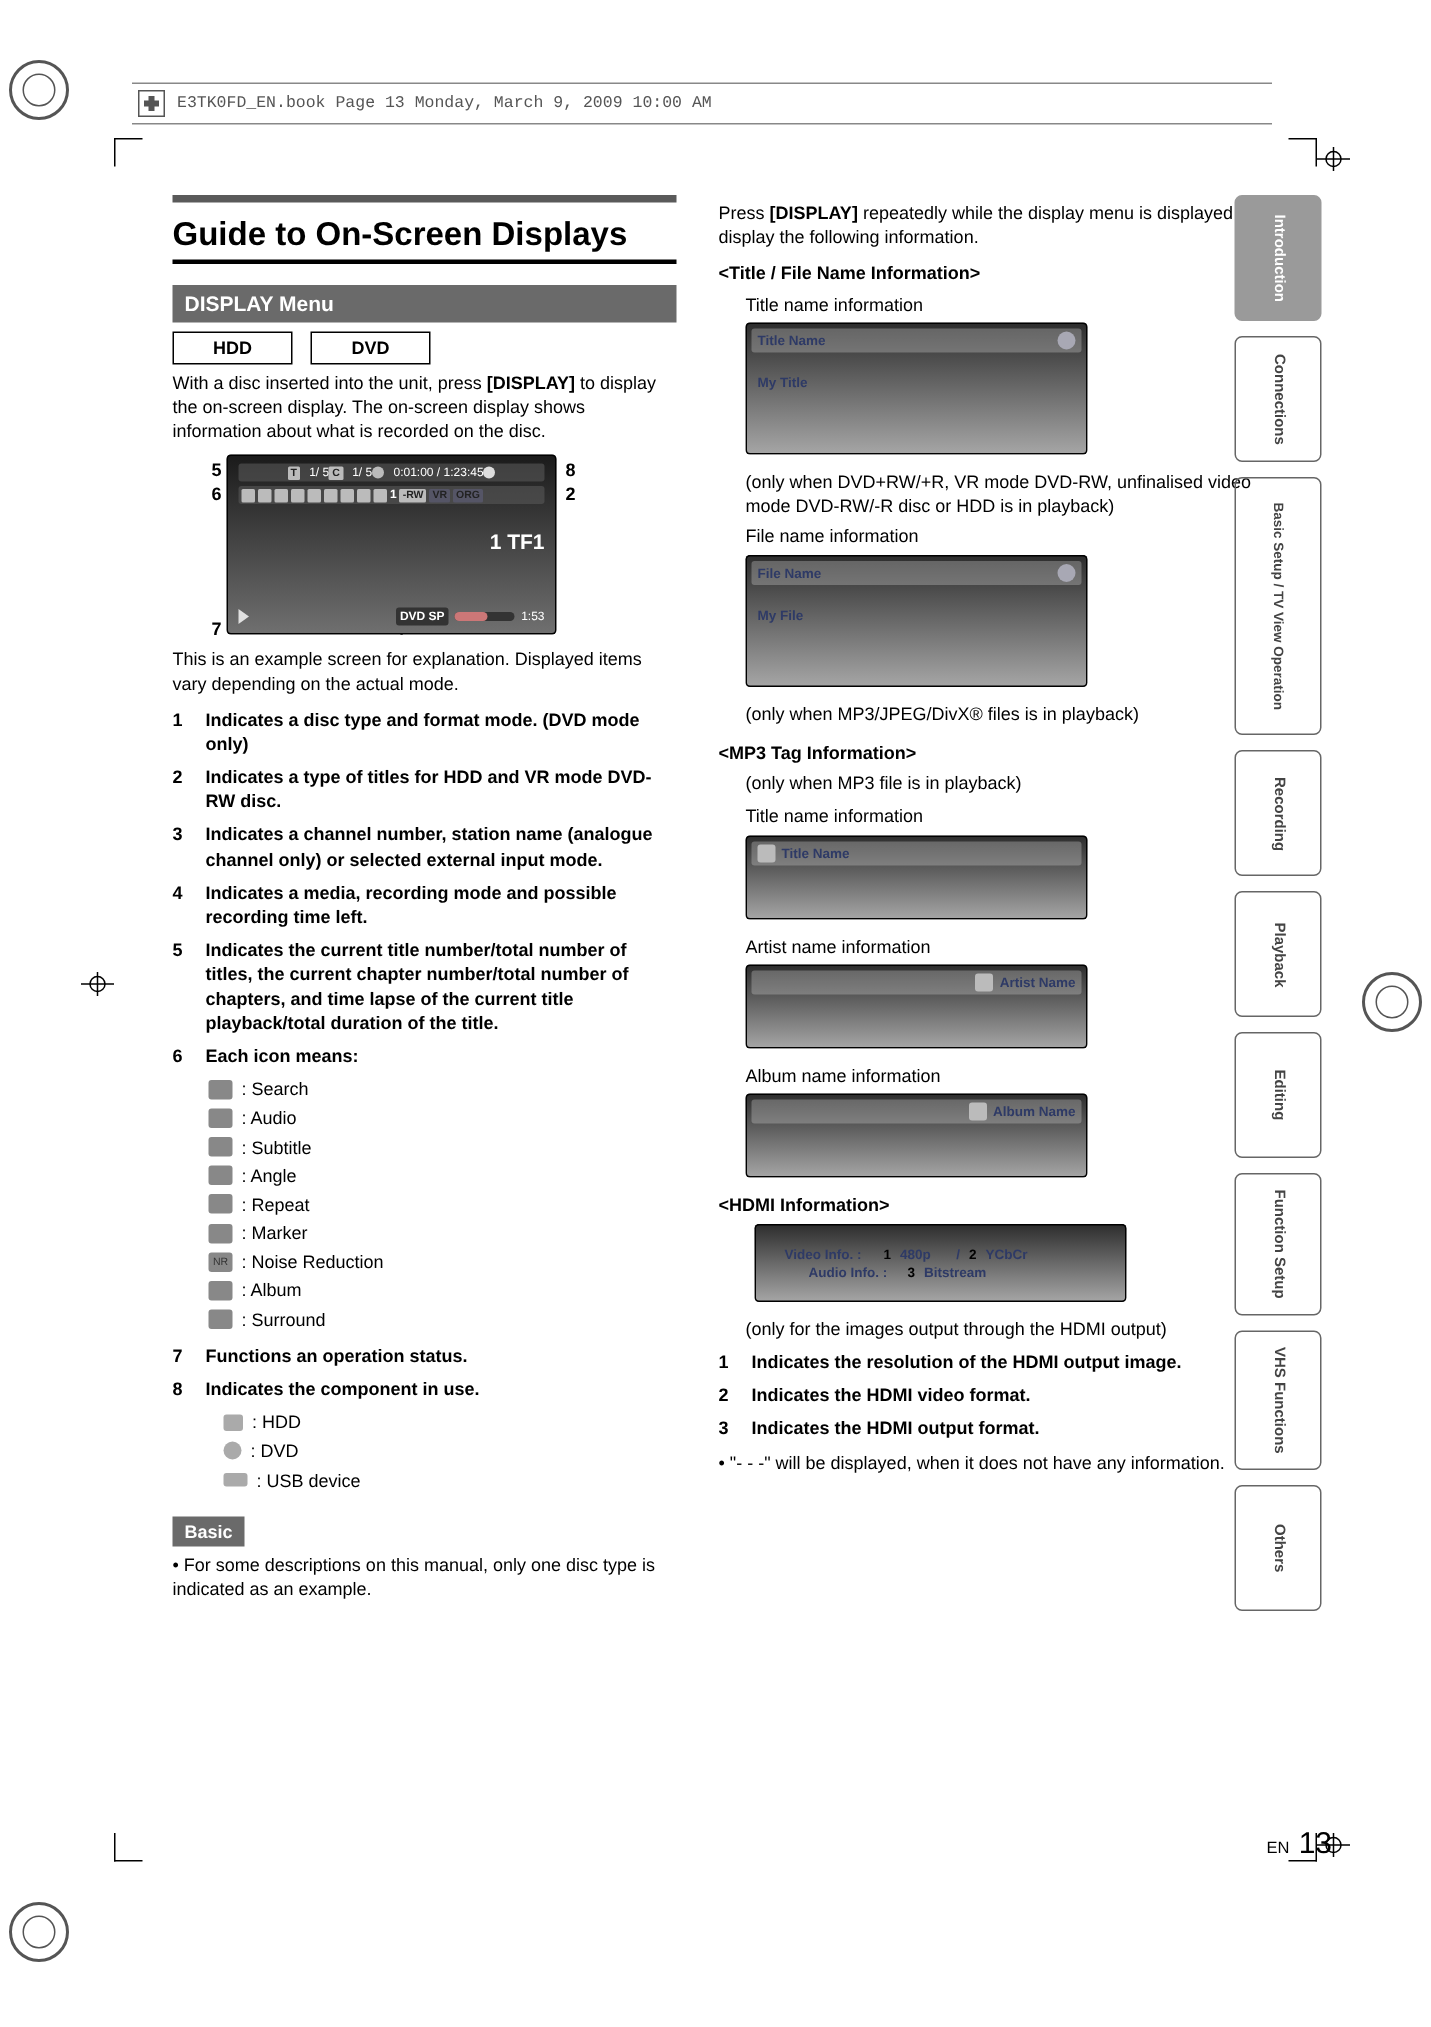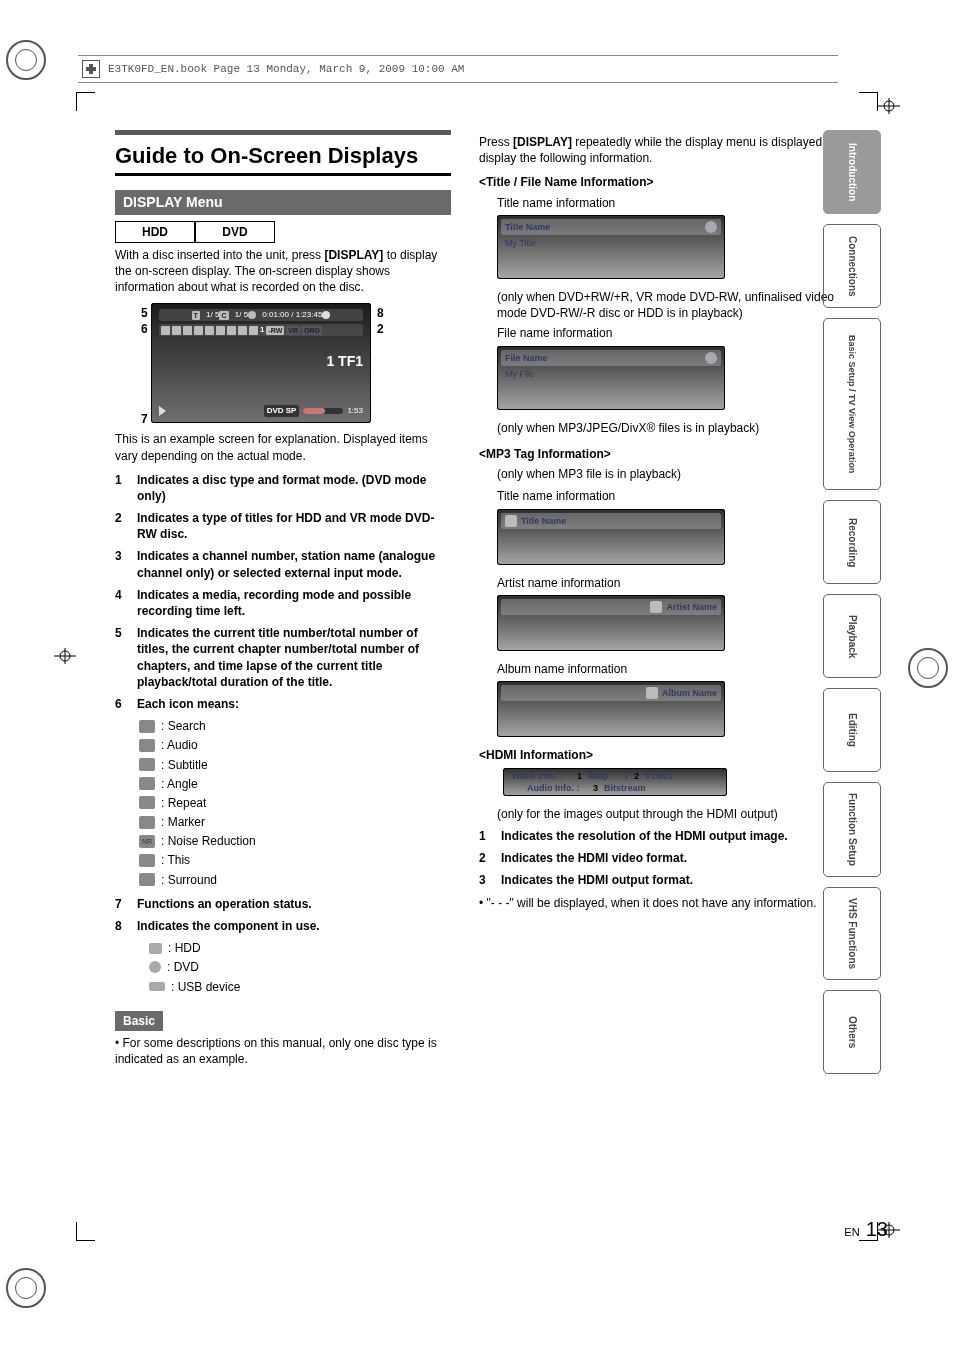--- a/index.html
+++ b/index.html
@@ -1,36 +1,36 @@
 <!DOCTYPE html>
 <html><head>
 <meta charset="utf-8">
 <style>
   html,body{margin:0;padding:0;background:#fff;font-family:Arial,Helvetica,sans-serif;color:#000;font-size:12px;line-height:1.35}
   .page{position:relative;width:954px;height:1351px;margin:0 auto}
   .regmark{position:absolute;width:36px;height:36px;border:2px solid #555;border-radius:50%;display:flex;align-items:center;justify-content:center}
   .regmark::before{content:"";width:20px;height:20px;border:1px solid #555;border-radius:50%}
   .regbar{position:absolute;width:22px;height:16px}
   .regbar svg{display:block}
-  .craft-header{position:absolute;left:78px;top:55px;width:760px;height:26px;border-top:1px solid #888;border-bottom:1px solid #888;display:flex;align-items:center;font-family:"Courier New",monospace;font-size:11px;color:#555}
+  .craft-header{position:absolute;left:88px;top:55px;width:760px;height:26px;border-top:1px solid #888;border-bottom:1px solid #888;display:flex;align-items:center;font-family:"Courier New",monospace;font-size:11px;color:#555}
   .craft-header .planeticon{width:16px;height:16px;border:1px solid #555;margin:0 8px 0 4px;position:relative}
   .craft-header .planeticon::before{content:"";position:absolute;left:3px;top:6px;width:10px;height:4px;background:#555}
   .craft-header .planeticon::after{content:"";position:absolute;left:6px;top:3px;width:4px;height:10px;background:#555}
   .cropmark{position:absolute;width:18px;height:18px}
   .cropmark.tl{border-left:1px solid #000;border-top:1px solid #000}
   .cropmark.tr{border-right:1px solid #000;border-top:1px solid #000}
   .cropmark.bl{border-left:1px solid #000;border-bottom:1px solid #000}
   .cropmark.br{border-right:1px solid #000;border-bottom:1px solid #000}
   .content{position:absolute;left:115px;top:130px;width:730px}
   .cols{display:flex;gap:28px}
   .colL{width:336px}
   .colR{flex:1}
   h1{font-size:22px;font-weight:bold;margin:0 0 14px;border-bottom:3px solid #000;padding-top:6px;padding-bottom:2px;border-top:5px solid #5a5a5a}
   .section-bar{background:#6a6a6a;color:#fff;font-weight:bold;font-size:14px;padding:3px 8px;margin-bottom:6px}
-  .disc-badges{display:flex;margin-bottom:4px}
+  .disc-badges{display:flex;gap:12px;margin-bottom:4px}
   .disc-badge{border:1px solid #000;padding:2px 0;width:78px;text-align:center;font-weight:bold;font-size:12px}
   p{margin:4px 0 8px}
   .bold{font-weight:bold}
   .osd-box{margin:8px 0 8px 36px;width:220px;height:120px;background:linear-gradient(#1a1a1a,#707070);border-radius:3px;position:relative;color:#fff;font-size:8px;box-shadow:inset 0 0 0 1px #000}
   .osd-top{position:absolute;left:8px;right:8px;top:6px;height:12px;background:rgba(88,88,88,.6);border-radius:2px;display:flex;align-items:center;justify-content:center;padding:0 2px}
   .osd-top span{display:inline-flex;align-items:center;gap:2px}
   .badge-sm{display:inline-block;background:#bbb;color:#222;font-weight:bold;font-size:7px;padding:0 2px;border-radius:1px}
   .osd-row2{position:absolute;left:8px;right:8px;top:21px;height:12px;background:rgba(88,88,88,.6);border-radius:2px;display:flex;align-items:center;gap:2px;padding:0 2px}
   .ico{width:9px;height:9px;background:#bbb;border-radius:1px}
   .osd-row3{position:absolute;right:8px;top:49px;font-size:14px;color:#fff}
@@ -45,24 +45,24 @@
   ol.num>li{display:flex;gap:10px;margin-bottom:6px}
   ol.num>li>.n{font-weight:bold;width:12px;flex-shrink:0}
   ol.num>li>.t{font-weight:bold}
   ul.icons{list-style:none;padding:0;margin:4px 0 8px 24px}
   ul.icons li{display:flex;align-items:center;gap:6px;margin:3px 0}
   .iconbox{width:16px;height:13px;background:#888;border-radius:2px;display:inline-block;flex-shrink:0}
   .note-tag{display:inline-block;background:#6a6a6a;color:#fff;font-weight:bold;padding:2px 8px;font-size:12px;margin-top:8px}
   .panel{margin:4px 0 10px 18px;width:220px;background:linear-gradient(#2c2c2c,#a6a6a6);border-radius:3px;color:#fff;font-size:9px;padding:4px;box-shadow:inset 0 0 0 1px #000}
   .panel .hdr{display:flex;align-items:center;justify-content:space-between;background:rgba(200,200,200,.35);padding:2px 4px;border-radius:2px;font-weight:bold;color:#2e3a66}
   .panel .hdr .dot{width:12px;height:12px;border-radius:50%;background:#a8a8b4;display:inline-block}
-  .panel .val{padding:2px 4px;color:#2e3a66;font-weight:normal}
+  .panel .val{padding:14px 4px;color:#2e3a66;font-weight:bold}
   .panel-blank{height:24px}
   .panel .ico-sm{width:12px;height:12px;background:#bbb;border-radius:2px;display:inline-block;margin-right:4px;vertical-align:middle}
-  .hdmi-panel{margin:4px 0 10px 24px;width:220px;background:linear-gradient(#2c2c2c,#a6a6a6);border-radius:3px;color:#2e3a66;font-size:9px;padding:2px;box-shadow:inset 0 0 0 1px #000;font-weight:bold}
+  .hdmi-panel{margin:4px 0 10px 24px;width:220px;background:linear-gradient(#2c2c2c,#a6a6a6);border-radius:3px;color:#2e3a66;font-size:9px;padding:14px;box-shadow:inset 0 0 0 1px #000;font-weight:bold}
   .hdmi-panel .row{display:flex;gap:6px;align-items:center}
   .hdmi-panel .lbl{width:60px}
   .hdmi-panel .num{color:#000}
   .subhead{font-weight:bold;margin:6px 0 4px}
   .indent{margin-left:18px}
   .tabs{position:absolute;right:-36px;top:0;width:58px;display:flex;flex-direction:column;gap:10px}
   .tab{border:1px solid #666;border-radius:5px;writing-mode:vertical-rl;text-align:center;font-size:10px;font-weight:bold;color:#444;padding:10px 4px;min-height:62px;display:flex;align-items:center;justify-content:center}
   .tab.active{background:#9a9a9a;color:#fff;border-color:#9a9a9a}
   .tab-split{display:flex;flex-direction:row;writing-mode:horizontal-tb;gap:0}
   .tab-split>div{writing-mode:vertical-rl;font-size:9px;padding:6px 2px}
@@ -216,21 +216,21 @@
           <li>
               <span class="iconbox"></span>
               <span>: Marker</span>
             </li>
           <li>
               <span class="iconbox" style="font-size:7px;color:#333;text-align:center;line-height:13px">NR</span>
               <span>: Noise Reduction</span>
             </li>
           <li>
               <span class="iconbox"></span>
-              <span>: This</span>
+              <span>: Album</span>
             </li>
           <li>
               <span class="iconbox"></span>
               <span>: Surround</span>
             </li>
         </ul>
         <ol class="num">
           <li>
               <span class="n">7</span>
               <span class="t">Functions an operation status.</span>

